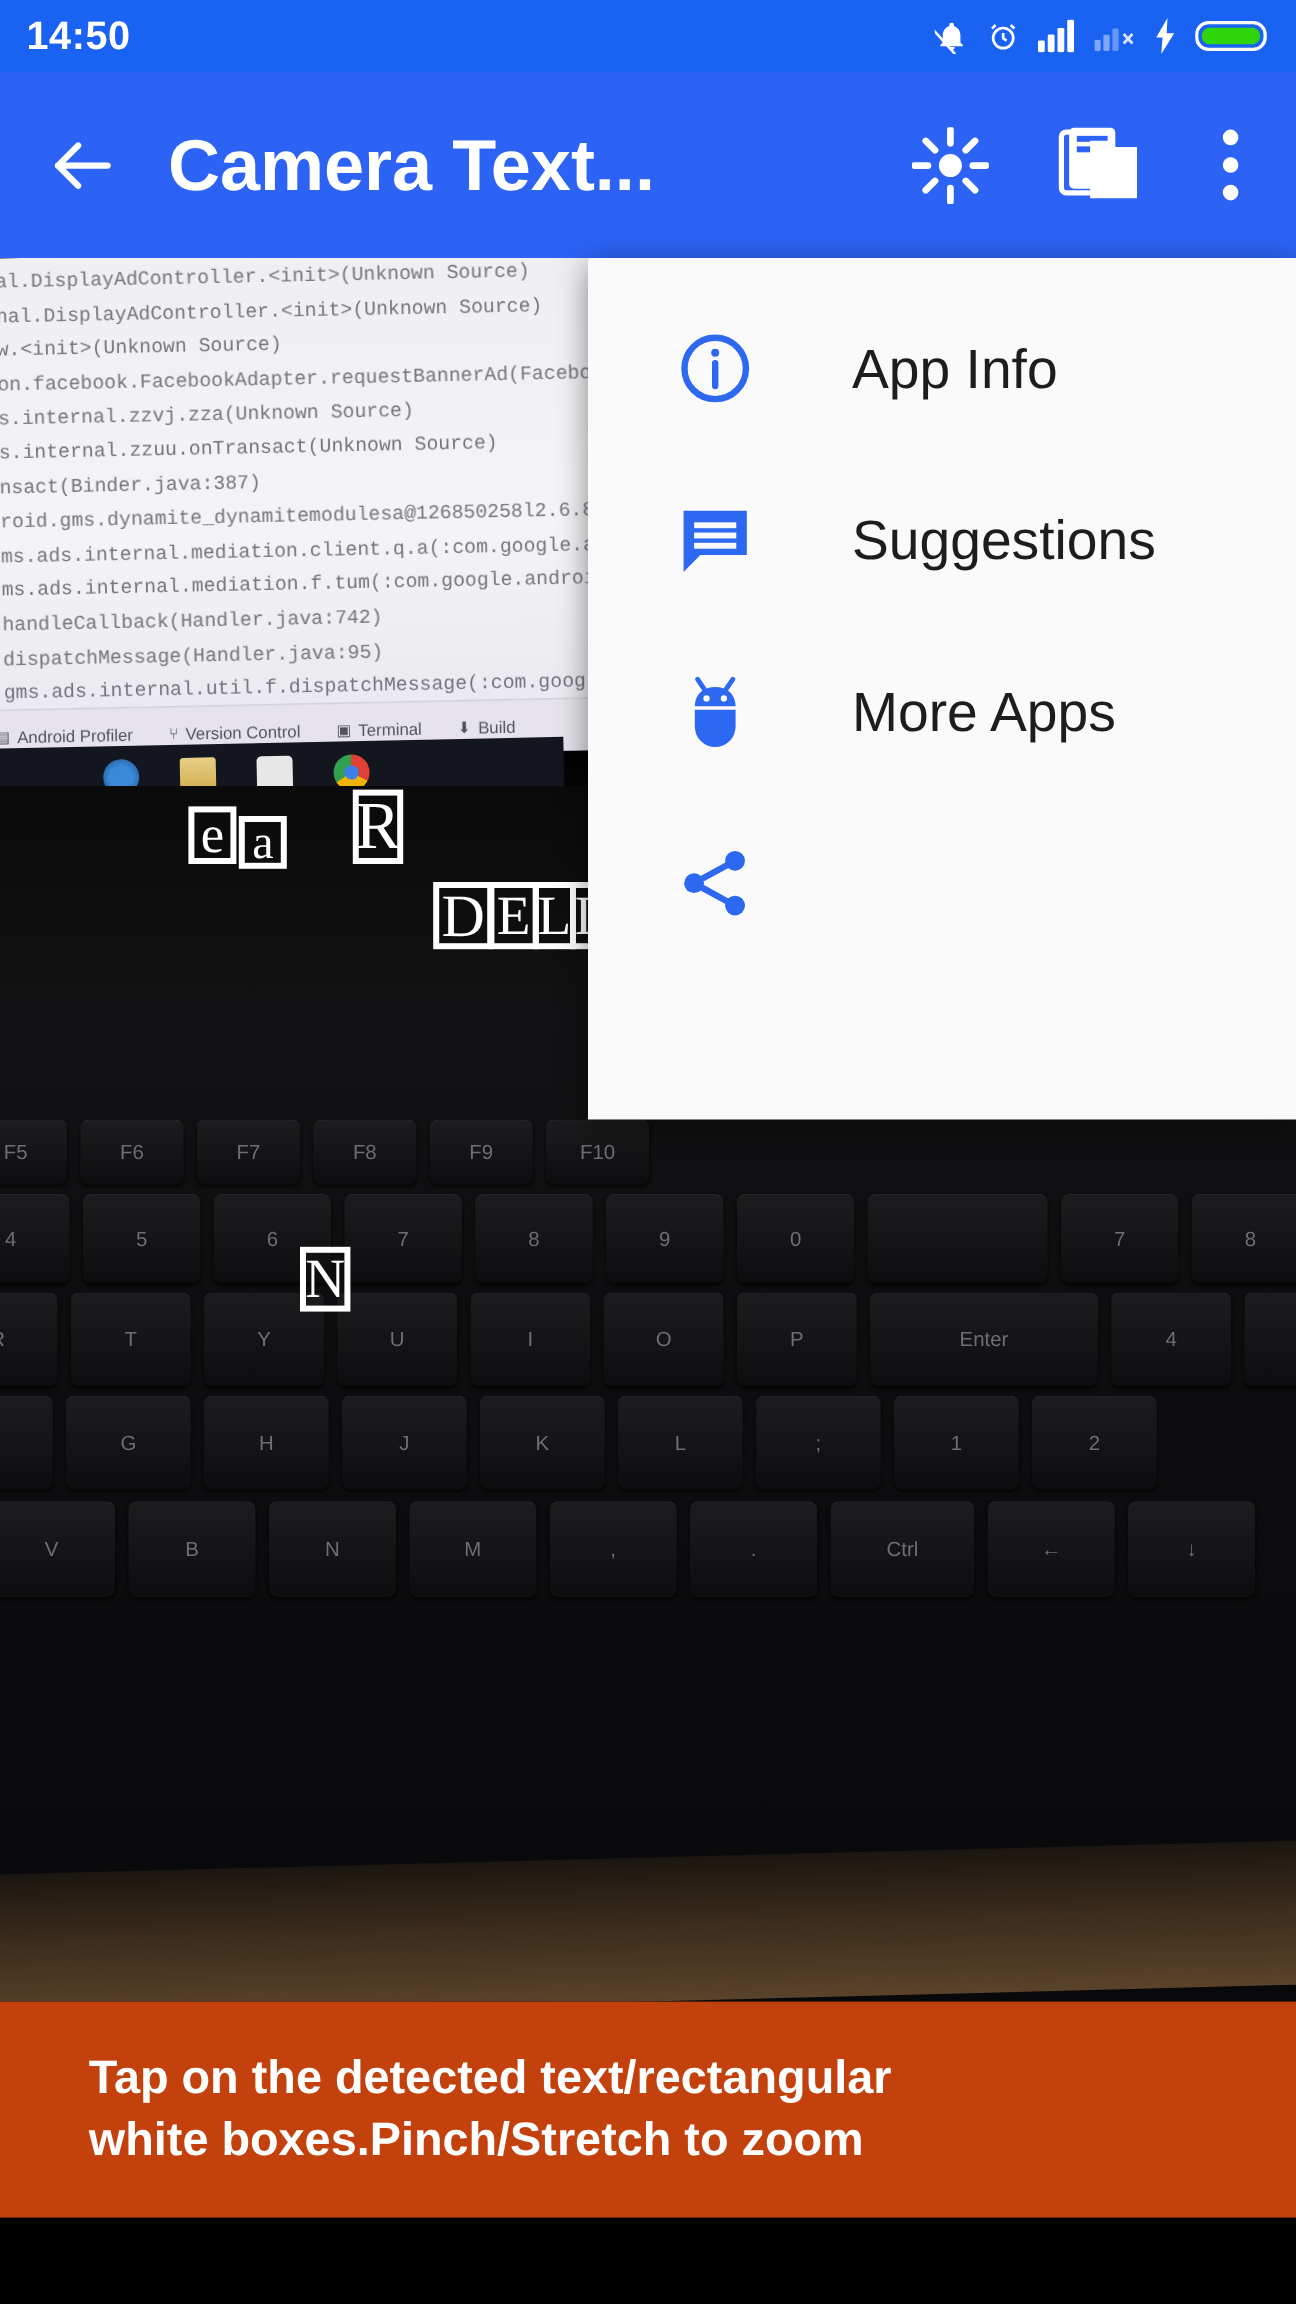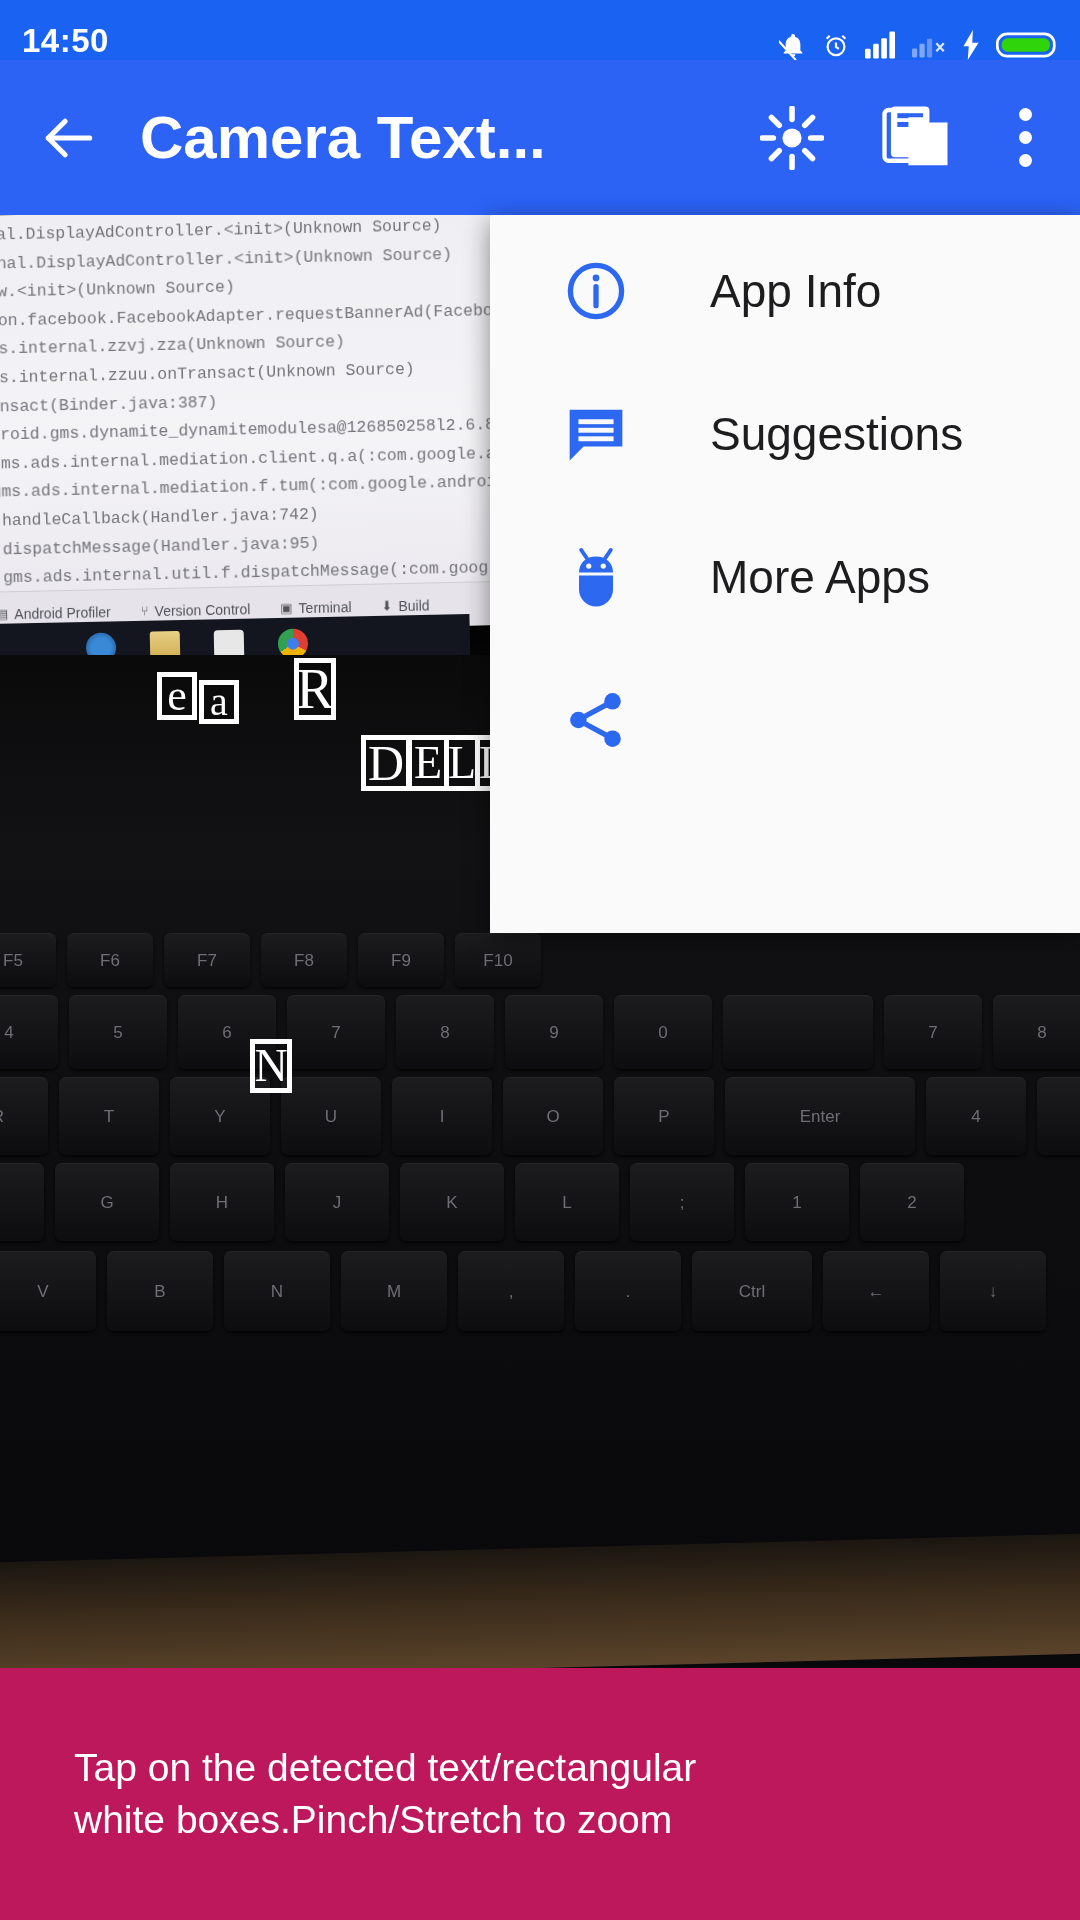--- a/index.html
+++ b/index.html
@@ -13,21 +13,21 @@
     position: relative;
     width: 1080px; height: 1920px;
     overflow: hidden;
   }
 
   
   #statusbar {
     position: absolute; top: 0; left: 0;
     width: 1080px; height: 60px;
     background: #1a62f2;
-    display: flex; align-items: flex-end;
+    display: flex; align-items: center;
     padding: 0 22px;
     color: #ffffff;
     gap: 36px;
   }
   #status-time {
     font-size: 33px; font-weight: bold; letter-spacing: .5px;
     color: #ffffff;
   }
   #status-icons {
     margin-left: auto;
@@ -175,21 +175,21 @@
   }
 
   
   #popup-menu {
     position: absolute;
     left: 490px; top: 215px;
     width: 590px; height: 718px;
     background: #fafafa;
     box-shadow: 0 6px 26px rgba(0,0,0,.45);
     border-top-left-radius: 3px;
-    padding-top: 4px;
+    padding-top: 20px;
   }
   .menu-item {
     height: 143px;
     display: flex; align-items: center;
     padding-left: 70px;
   }
   .menu-icon {
     width: 72px; height: 72px;
     flex: 0 0 auto;
     display: flex; align-items: center; justify-content: center;
@@ -197,23 +197,23 @@
   .menu-label {
     margin-left: 78px;
     font-size: 46px;
     color: #1d1d1f;
     white-space: nowrap;
   }
 
   
   #hintbar {
     position: absolute; left: 0; top: 1668px;
-    width: 1080px; height: 252px;
-    background: #be185d;
-    display: flex; align-items: center;
+    width: 1080px; height: 180px;
+    background: #c2410c;
+    display: flex; align-items: center; font-weight: bold;
   }
   #hint-text {
     color: #ffffff;
     font-size: 39px;
     line-height: 52px;
     padding: 0 74px 0 74px;
     max-width: 860px;
   }
 </style>
 </head>

